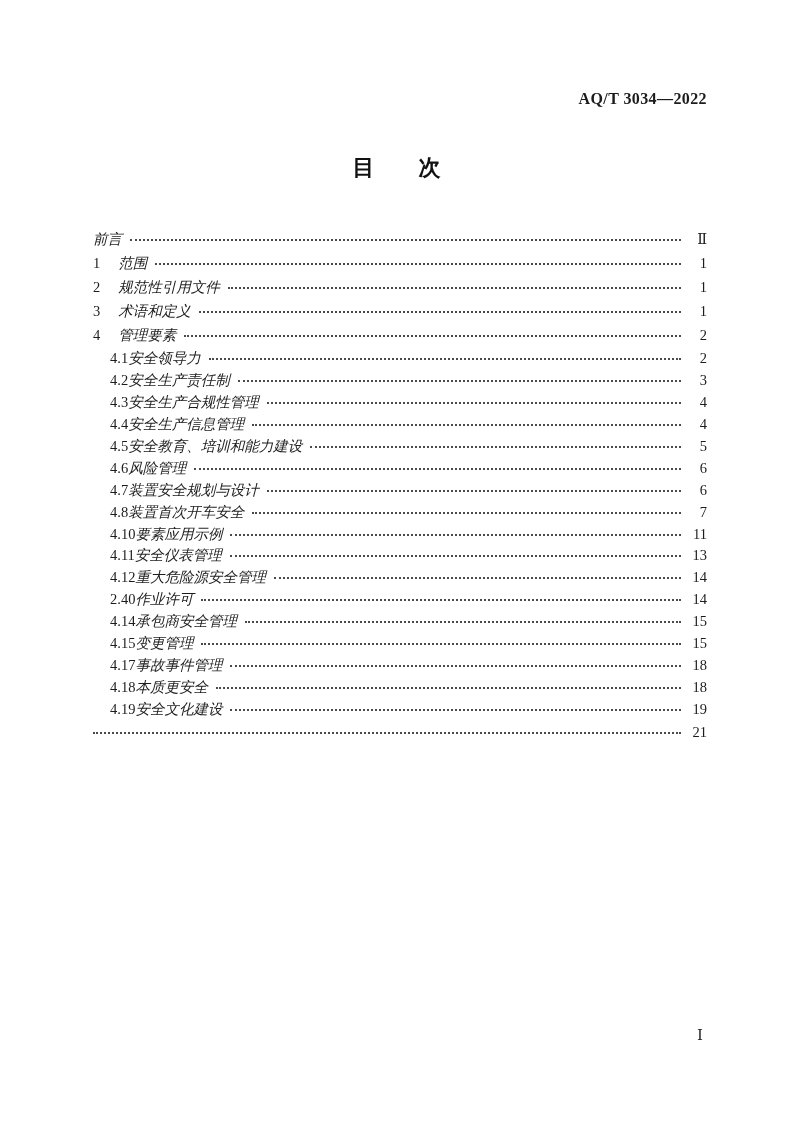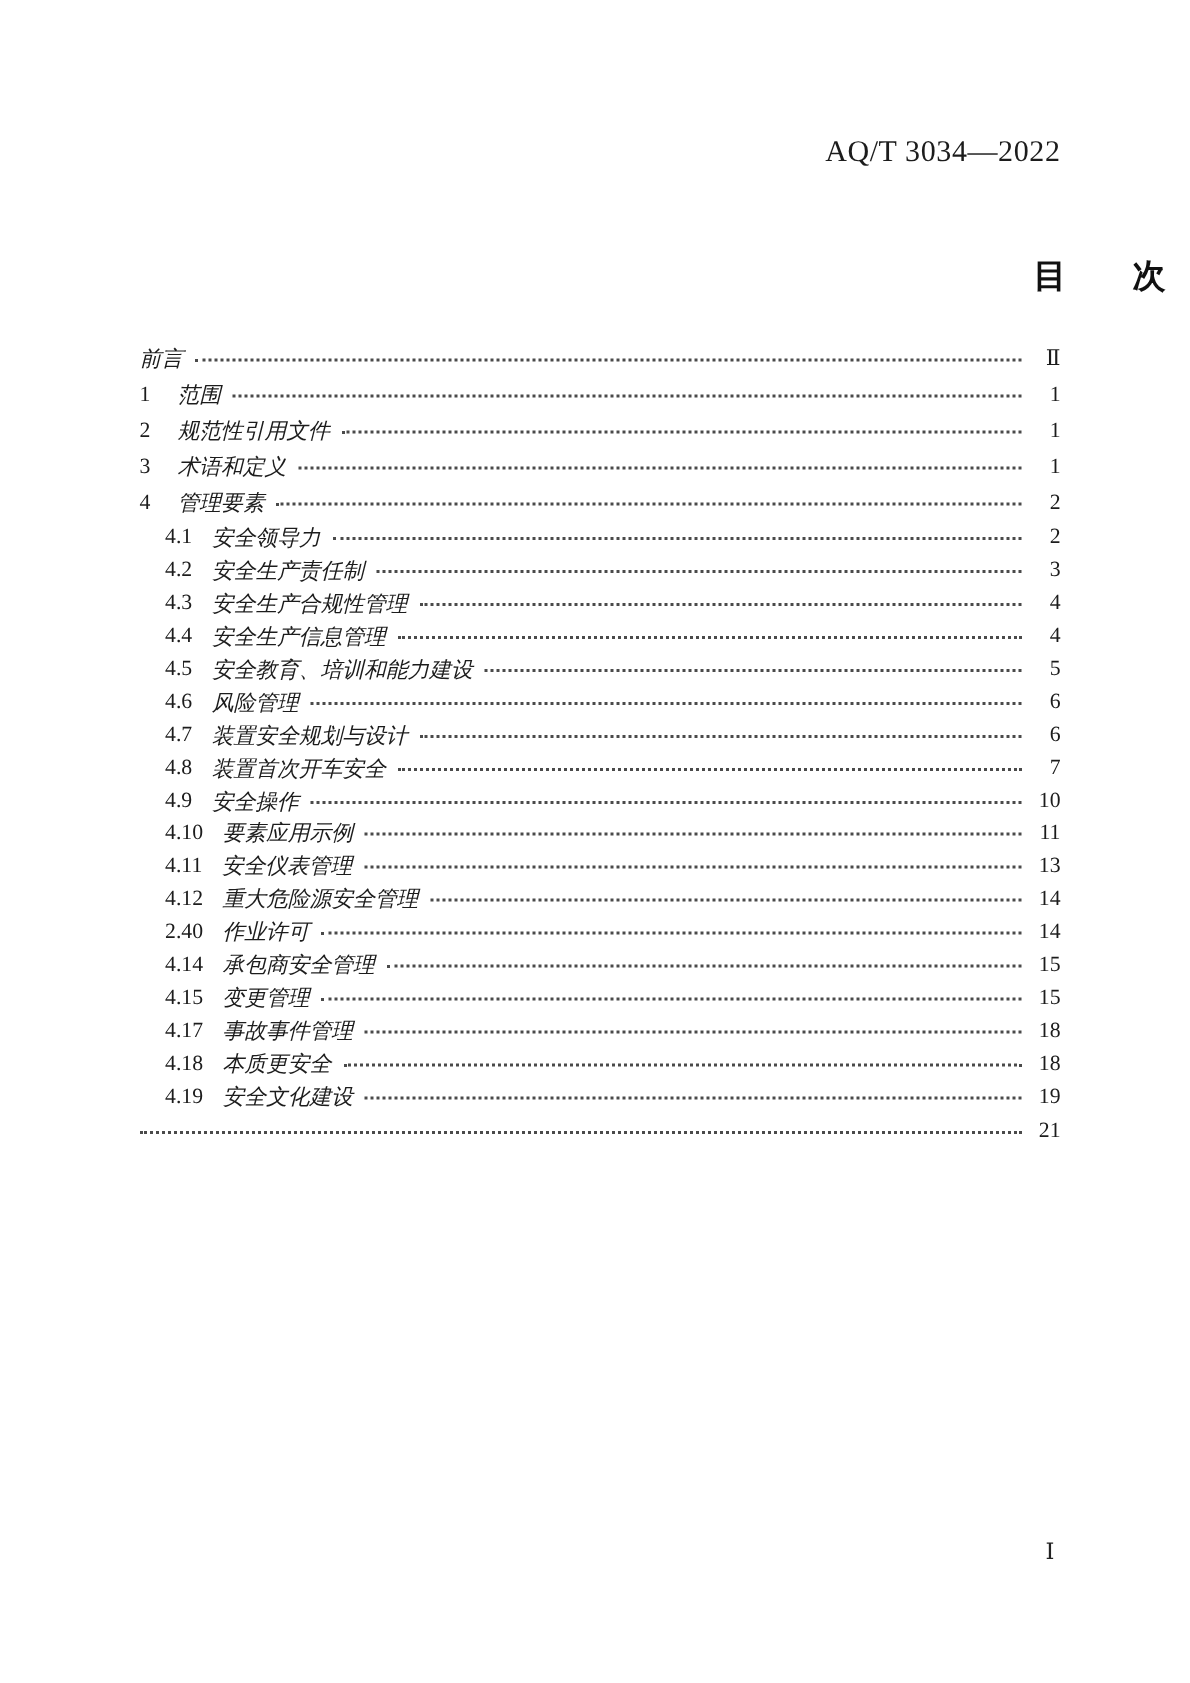--- a/index.html
+++ b/index.html
@@ -13,32 +13,32 @@
     height: 1122px;
     background: #ffffff;
     overflow: hidden;
     font-family: "Liberation Serif", "DejaVu Serif", serif;
     color: #1c1c1c;
   }
   .doc-code {
     position: absolute;
     top: 90px;
     right: 86px;
-    font-size: 20px;
-    font-weight: normal;
+    font-size: 16px;
+    font-weight: bold;
     letter-spacing: 0.4px;
     white-space: nowrap;
   }
   .page-title {
     position: absolute;
     top: 153px;
     left: 0;
     right: 0;
-    margin: 16px;
-    text-align: right;
+    margin: 0;
+    text-align: center;
     font-family: "Liberation Sans", "DejaVu Sans", sans-serif;
     font-size: 22px;
     font-weight: bold;
     color: #111111;
     white-space: pre;
   }
   .toc {
     position: absolute;
     left: 93px;
     right: 86px;
@@ -47,21 +47,20 @@
   .toc-row {
     display: flex;
     align-items: center;
     font-size: 14.5px;
     white-space: nowrap;
   }
   .toc-row.l0 { height: 24.2px; }
   .toc-row.l1 { height: 21.9px; padding-left: 17px; }
   .toc-entry-num {
     flex: 0 0 auto;
-    margin-right: 13px;
   }
   .toc-row.l0 .toc-entry-num { margin-right: 18px; }
   .toc-entry-title {
     flex: 0 0 auto;
     margin-right: 8px;
     font-style: italic;
   }
   .toc-leader {
     flex: 1 1 auto;
     height: 0;
@@ -165,26 +164,20 @@
     <span class="toc-leader"></span>
     <span class="toc-entry-page">6</span>
   </div>
       <div class="toc-row l1">
     <span class="toc-entry-num">4.8</span>
     <span class="toc-entry-title">装置首次开车安全</span>
     <span class="toc-leader"></span>
     <span class="toc-entry-page">7</span>
   </div>
       <div class="toc-row l1">
-    <span class="toc-entry-num">4.9</span>
-    <span class="toc-entry-title">安全操作</span>
-    <span class="toc-leader"></span>
-    <span class="toc-entry-page">10</span>
-  </div>
-      <div class="toc-row l1">
     <span class="toc-entry-num">4.10</span>
     <span class="toc-entry-title">要素应用示例</span>
     <span class="toc-leader"></span>
     <span class="toc-entry-page">11</span>
   </div>
       <div class="toc-row l1">
     <span class="toc-entry-num">4.11</span>
     <span class="toc-entry-title">安全仪表管理</span>
     <span class="toc-leader"></span>
     <span class="toc-entry-page">13</span>

